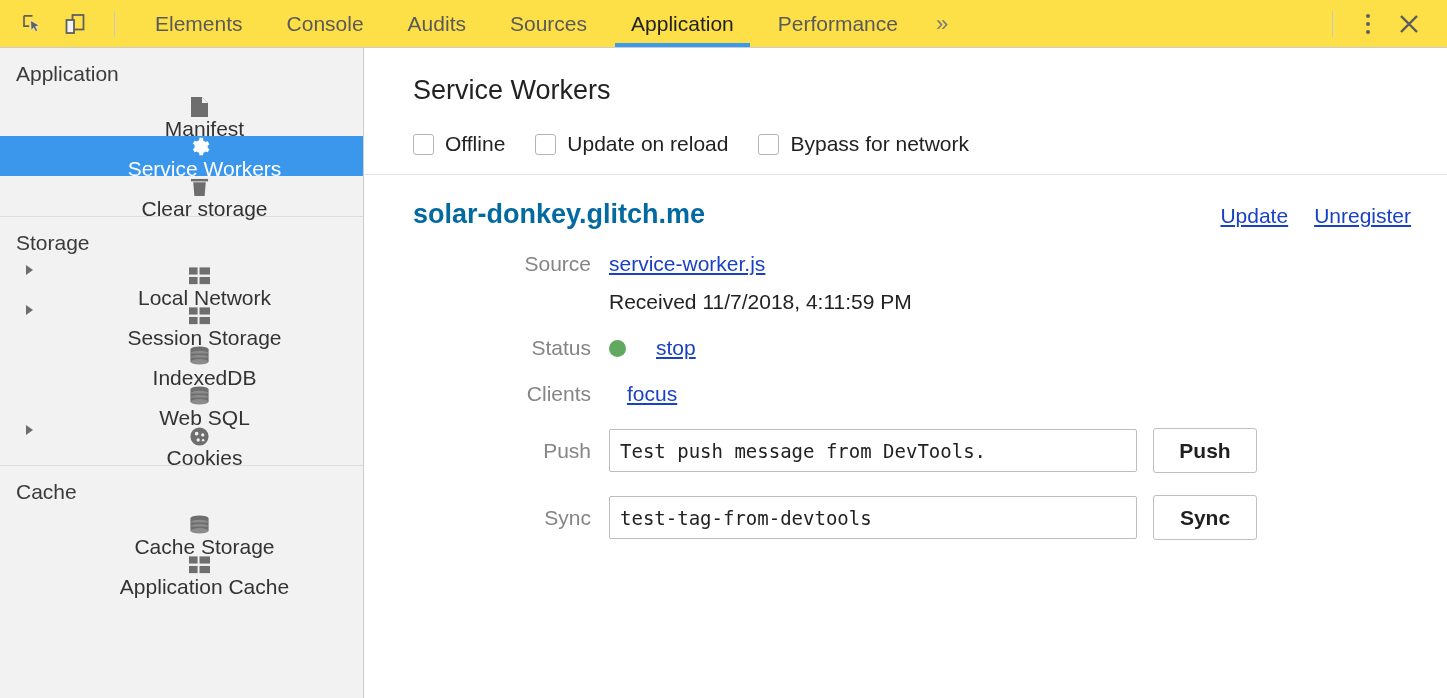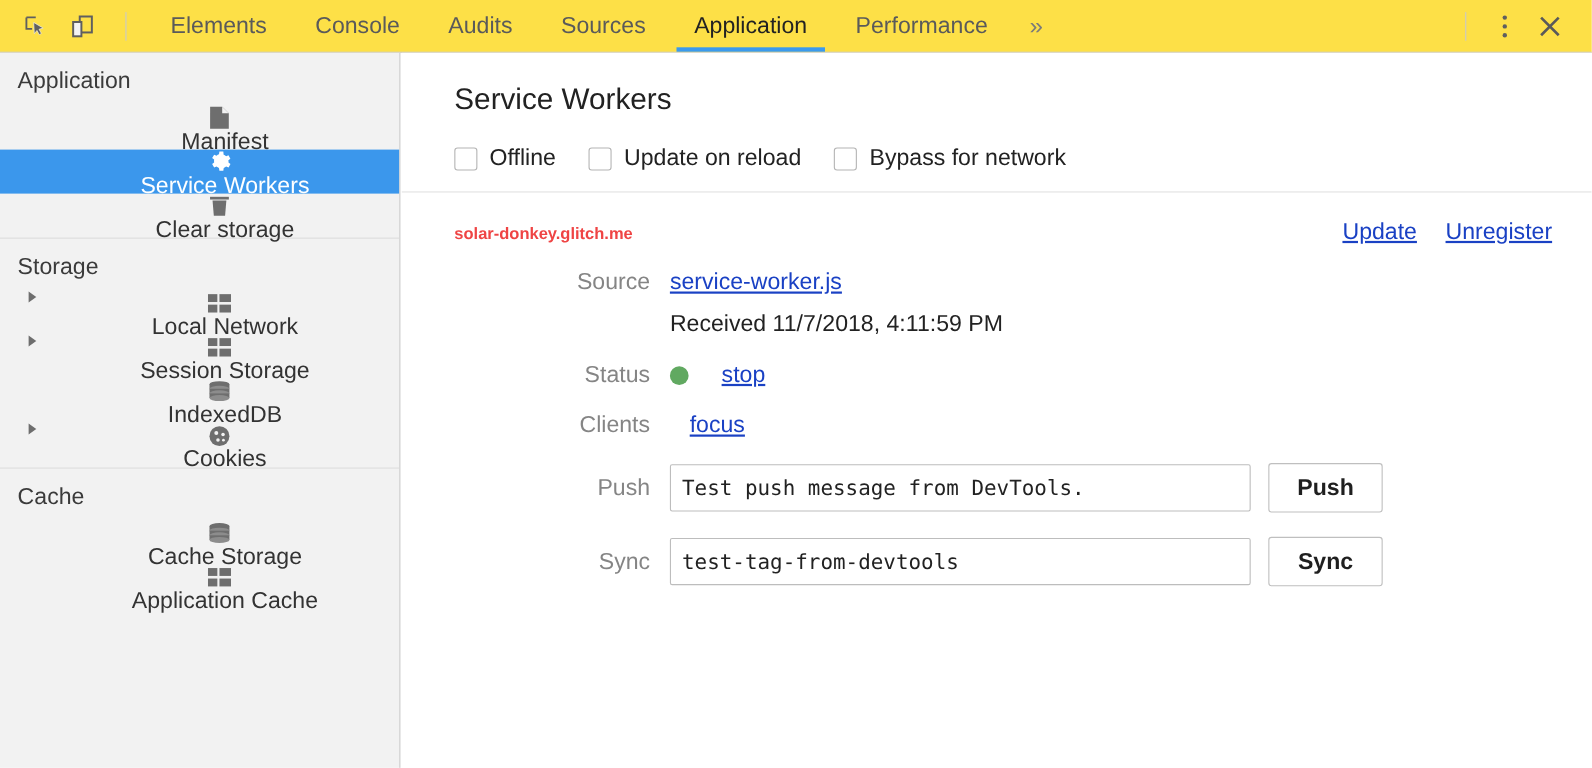--- a/index.html
+++ b/index.html
@@ -171,23 +171,23 @@
   }
 
   #sw-body { padding: 24px 0 0 0; }
 
   .sw-origin-row {
     display: flex;
     align-items: baseline;
     padding: 0 36px 0 48px;
   }
   #sw-origin {
-    font-size: 15px;
+    font-size: 27px;
     font-weight: bold;
-    color: #ef4444;
+    color: #0369a1;
   }
   .origin-actions { margin-left: auto; display: flex; gap: 26px; }
   .link {
     color: #1a41c4;
     text-decoration: underline;
     cursor: pointer;
     font-size: 21px;
     white-space: nowrap;
   }
 
@@ -373,20 +373,34 @@
           <ellipse cx="11" cy="7.8" rx="9.5" ry="2.9" fill="#8c8c8c"></ellipse>
           <rect x="1.5" y="7.8" width="19" height="4.4" fill="#6e6e6e"></rect>
           <ellipse cx="11" cy="12.2" rx="9.5" ry="2.9" fill="#8c8c8c"></ellipse>
           <rect x="1.5" y="12.2" width="19" height="4.4" fill="#6e6e6e"></rect>
           <ellipse cx="11" cy="16.6" rx="9.5" ry="2.9" fill="#8c8c8c"></ellipse>
         </svg>
       </span>
       <span class="sb-label">IndexedDB</span>
     </div>
 
+    <div class="sb-item">
+      <span class="sb-ico">
+        <svg width="21" height="21" viewBox="0 0 22 22">
+          <ellipse cx="11" cy="3.4" rx="9.5" ry="2.9" fill="#6e6e6e"></ellipse>
+          <rect x="1.5" y="3.4" width="19" height="4.4" fill="#6e6e6e"></rect>
+          <ellipse cx="11" cy="7.8" rx="9.5" ry="2.9" fill="#8c8c8c"></ellipse>
+          <rect x="1.5" y="7.8" width="19" height="4.4" fill="#6e6e6e"></rect>
+          <ellipse cx="11" cy="12.2" rx="9.5" ry="2.9" fill="#8c8c8c"></ellipse>
+          <rect x="1.5" y="12.2" width="19" height="4.4" fill="#6e6e6e"></rect>
+          <ellipse cx="11" cy="16.6" rx="9.5" ry="2.9" fill="#8c8c8c"></ellipse>
+        </svg>
+      </span>
+      <span class="sb-label">Web SQL</span>
+    </div>
 
     <div class="sb-item">
       <span class="sb-arrow"></span>
       <span class="sb-ico">
         <svg width="21" height="21" viewBox="0 0 22 22">
           <circle cx="11" cy="11" r="9.5" fill="#6e6e6e"></circle>
           <circle cx="8" cy="8" r="1.9" fill="#f2f2f2"></circle>
           <circle cx="14.4" cy="9.4" r="1.7" fill="#f2f2f2"></circle>
           <circle cx="9.6" cy="14.6" r="1.7" fill="#f2f2f2"></circle>
           <circle cx="14.8" cy="14.8" r="1.3" fill="#f2f2f2"></circle>

